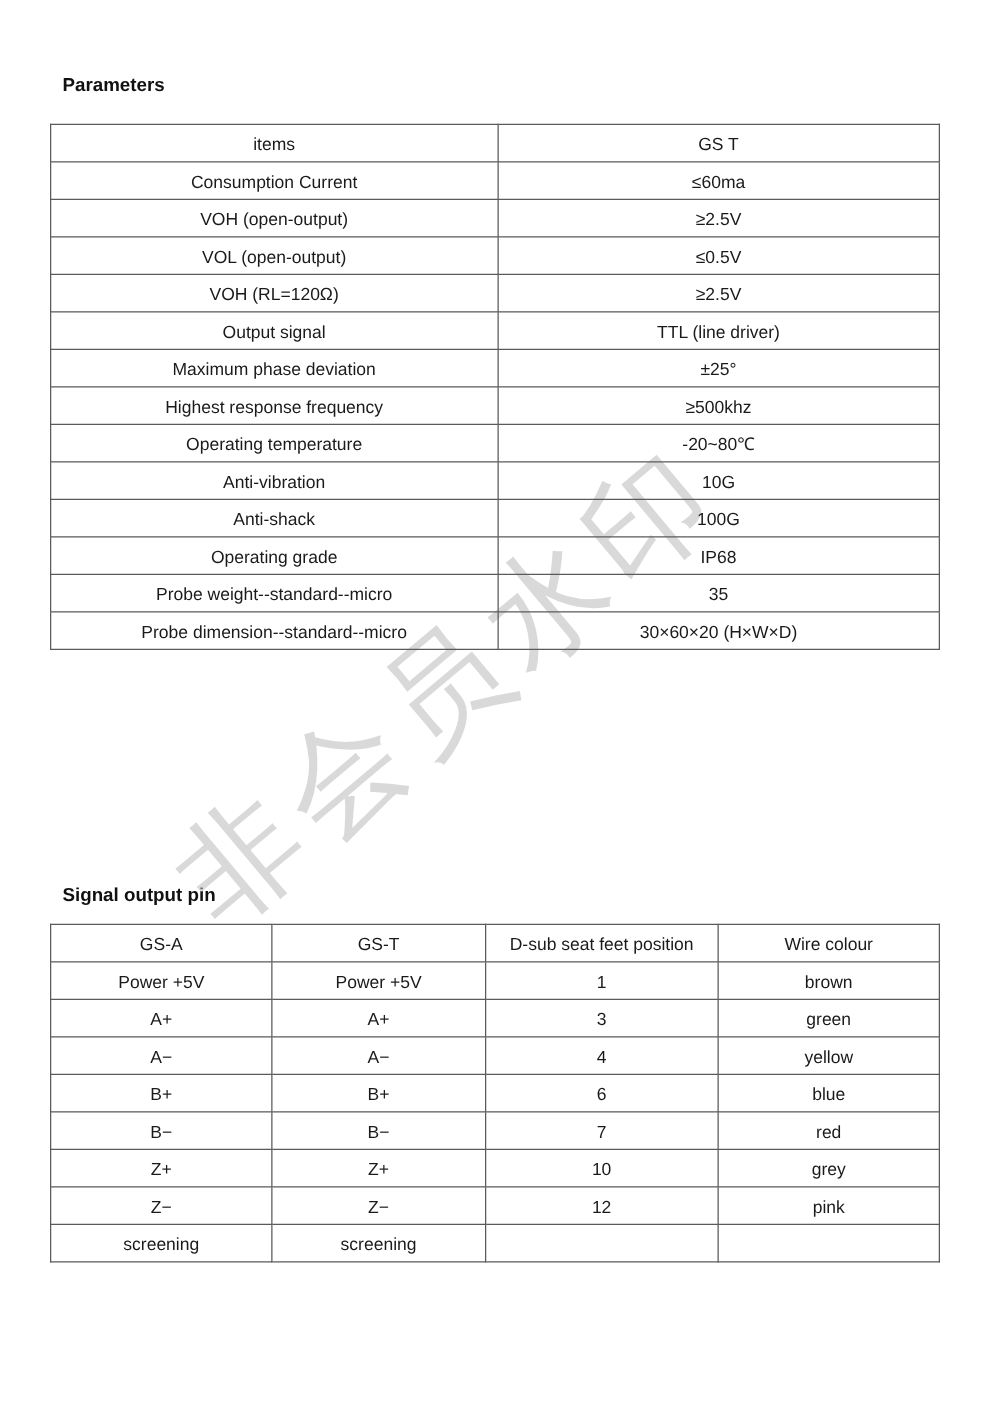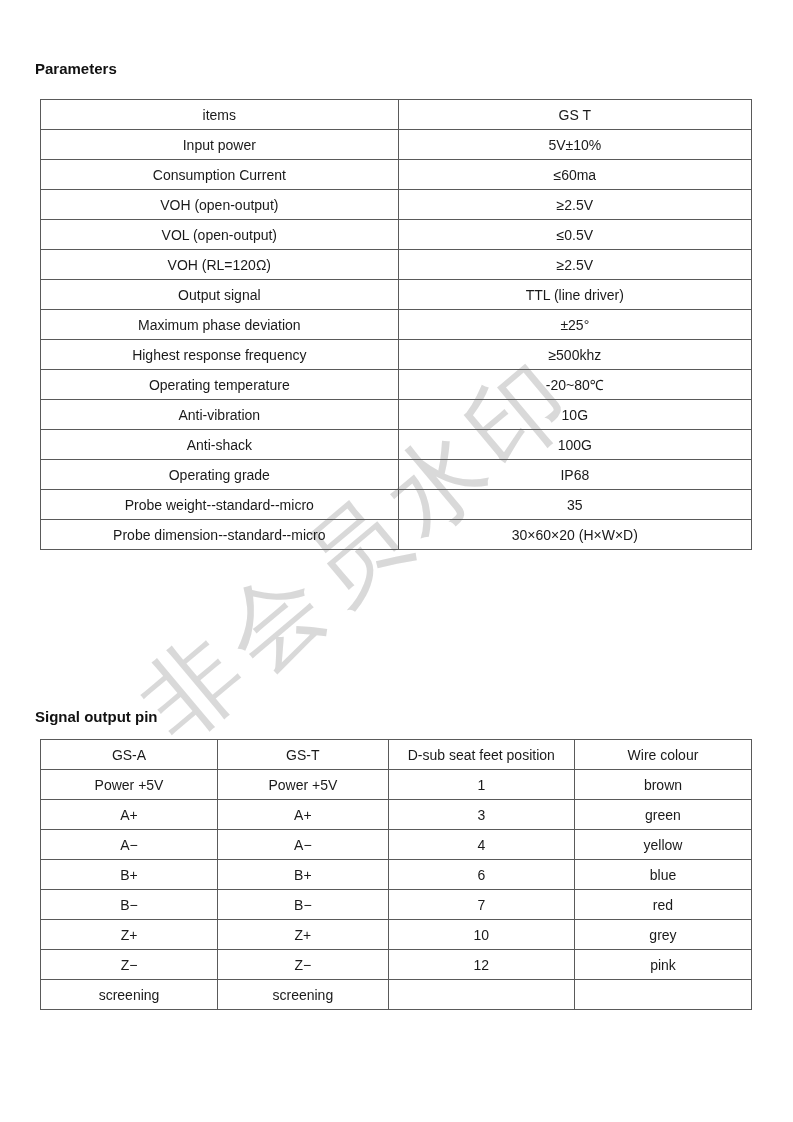--- a/index.html
+++ b/index.html
@@ -11,21 +11,21 @@
     position: relative;
     width: 793px;
     height: 1122px;
     background: #ffffff;
     overflow: hidden;
     font-family: "Liberation Sans", sans-serif;
     color: #1a1a1a;
   }
   .heading {
     position: absolute;
-    left: 35px;
+    left: 50px;
     font-size: 15px;
     font-weight: bold;
     color: #111;
   }
   #heading-parameters { top: 60px; }
   #heading-signal { top: 708px; }
 
   table.doc-table {
     position: absolute;
     left: 40px;
@@ -86,24 +86,20 @@
     <colgroup>
       <col style="width:50.3%">
       <col style="width:49.7%">
     </colgroup>
   <tbody>
         <tr>
           <td>items</td>
           <td>GS T</td>
         </tr>
         <tr>
-          <td>Input power</td>
-          <td>5V±10%</td>
-        </tr>
-        <tr>
           <td>Consumption Current</td>
           <td>≤60ma</td>
         </tr>
         <tr>
           <td>VOH (open-output)</td>
           <td>≥2.5V</td>
         </tr>
         <tr>
           <td>VOL (open-output)</td>
           <td>≤0.5V</td>

